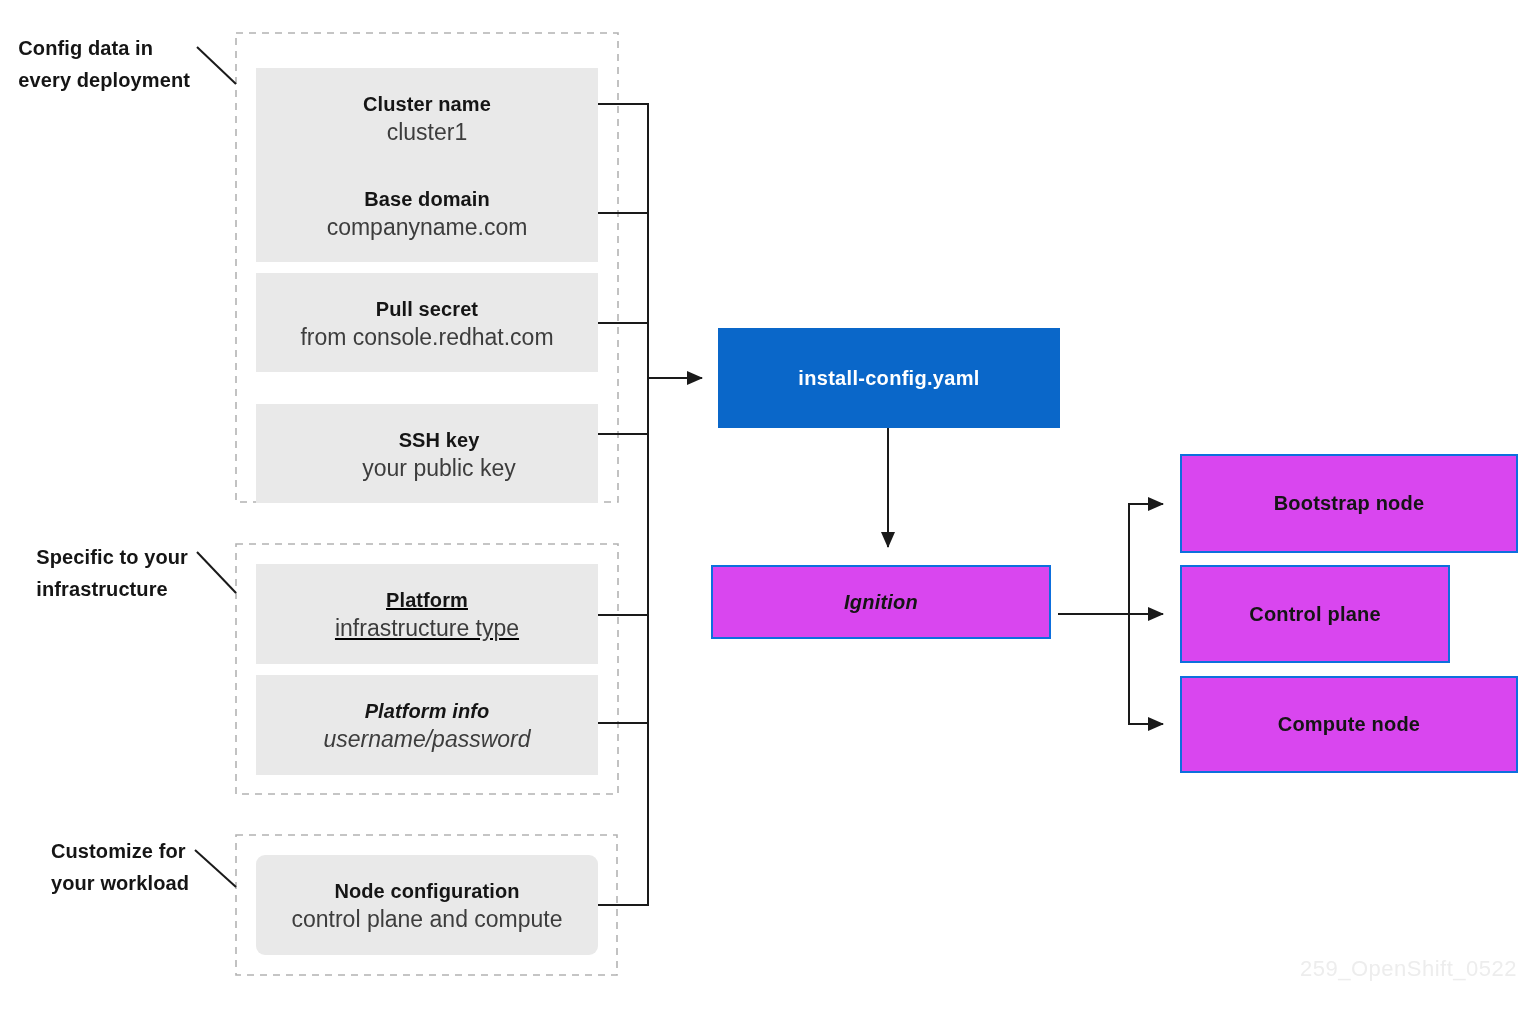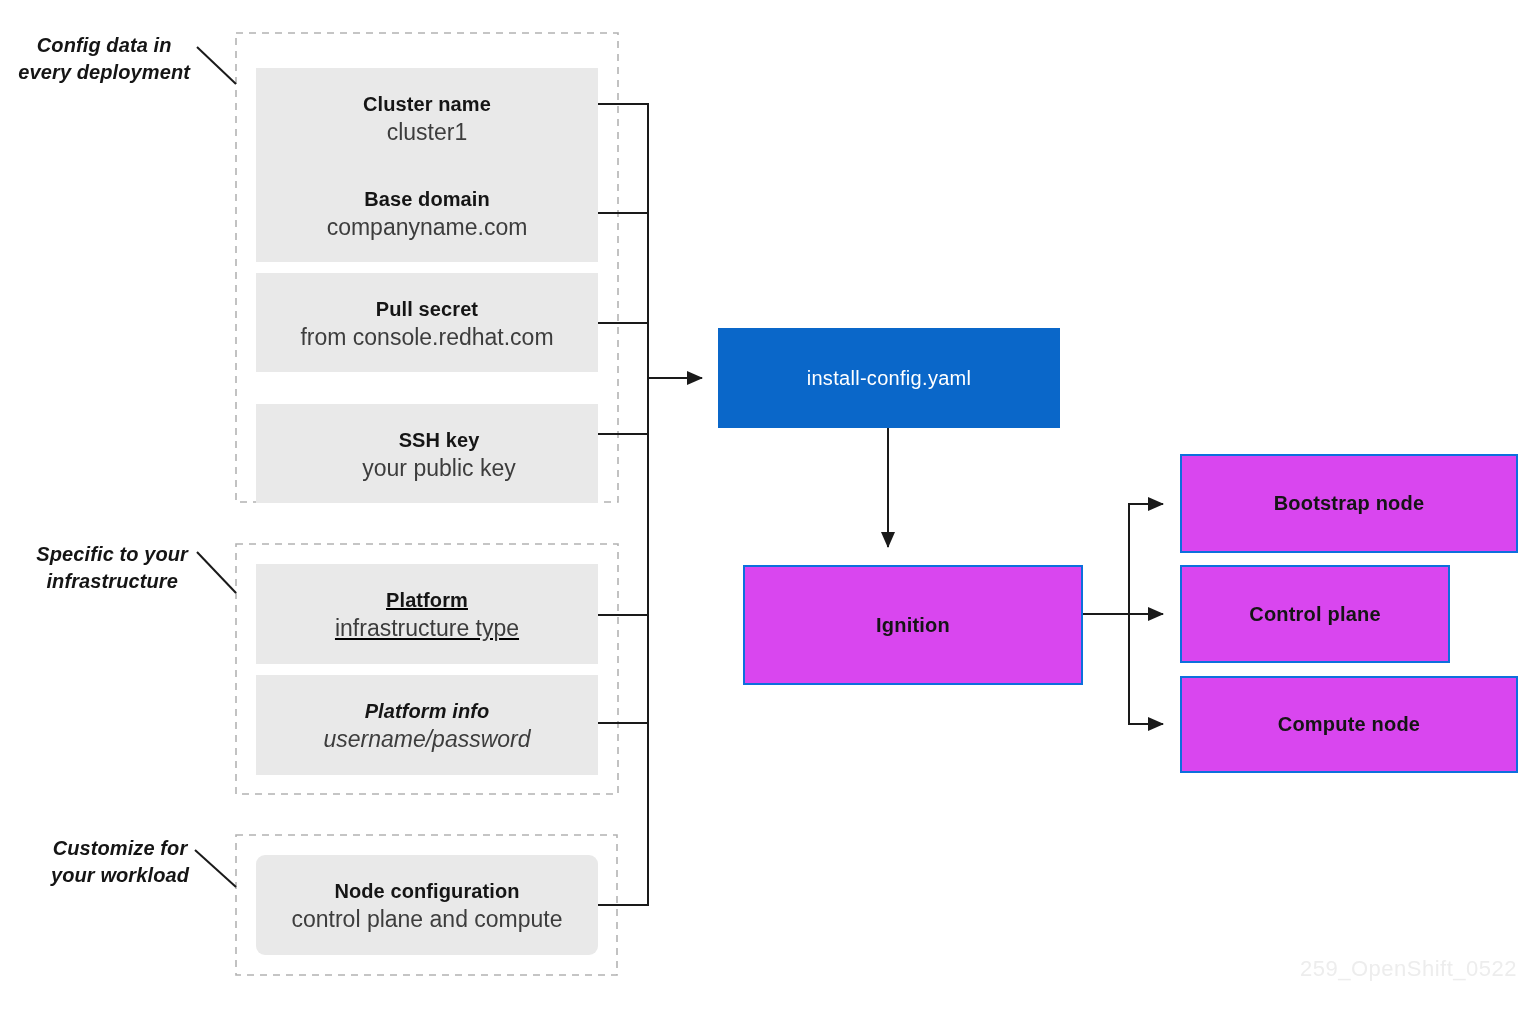--- a/index.html
+++ b/index.html
@@ -52,55 +52,54 @@
     letter-spacing: 0.1px;
   }
   .item-sub {
     font-size: 23px; font-weight: 400;
     color: var(--text-sub);
     line-height: 25px;
   }
 
   .side-label {
     position: absolute;
-    text-align: center;
+    text-align: left;
     font-size: 20px; font-weight: 700;
     color: var(--text-dark);
-    line-height: 27px;
+    line-height: 32px;
     white-space: pre-line;
     z-index: 2;
     letter-spacing: 0.1px;
-    font-style: italic;
   }
 
   .blue-box {
     position: absolute;
     left: 718px; top: 328px;
     width: 342px; height: 100px;
     background: var(--accent-blue);
     display: flex; align-items: center; justify-content: center;
     z-index: 2;
   }
   .blue-box .label {
-    color: #ffffff; font-size: 20px; font-weight: 400;
+    color: #ffffff; font-size: 20px; font-weight: 700;
     letter-spacing: 0.3px;
   }
 
   .outline-box {
     position: absolute;
     background: #d946ef;
     border: 2px solid var(--border-blue);
     display: flex; align-items: center; justify-content: center;
     z-index: 2;
   }
   .outline-box .label {
     color: var(--text-dark); font-size: 20px; font-weight: 600;
     letter-spacing: 0.2px;
   }
-  #ignition-box { left: 743px; top: 565px; width: 340px; height: 120px; }
+  #ignition-box { left: 711px; top: 565px; width: 340px; height: 74px; font-style: italic; }
   #bootstrap-box { left: 1180px; top: 454px; width: 338px; height: 99px; }
   #controlplane-box { left: 1180px; top: 565px; width: 270px; height: 98px; }
   #computenode-box { left: 1180px; top: 676px; width: 338px; height: 97px; }
 
   .watermark {
     position: absolute;
     right: 3px; top: 956px;
     font-size: 22px; font-weight: 400;
     color: var(--watermark-gray);
     z-index: 2;

